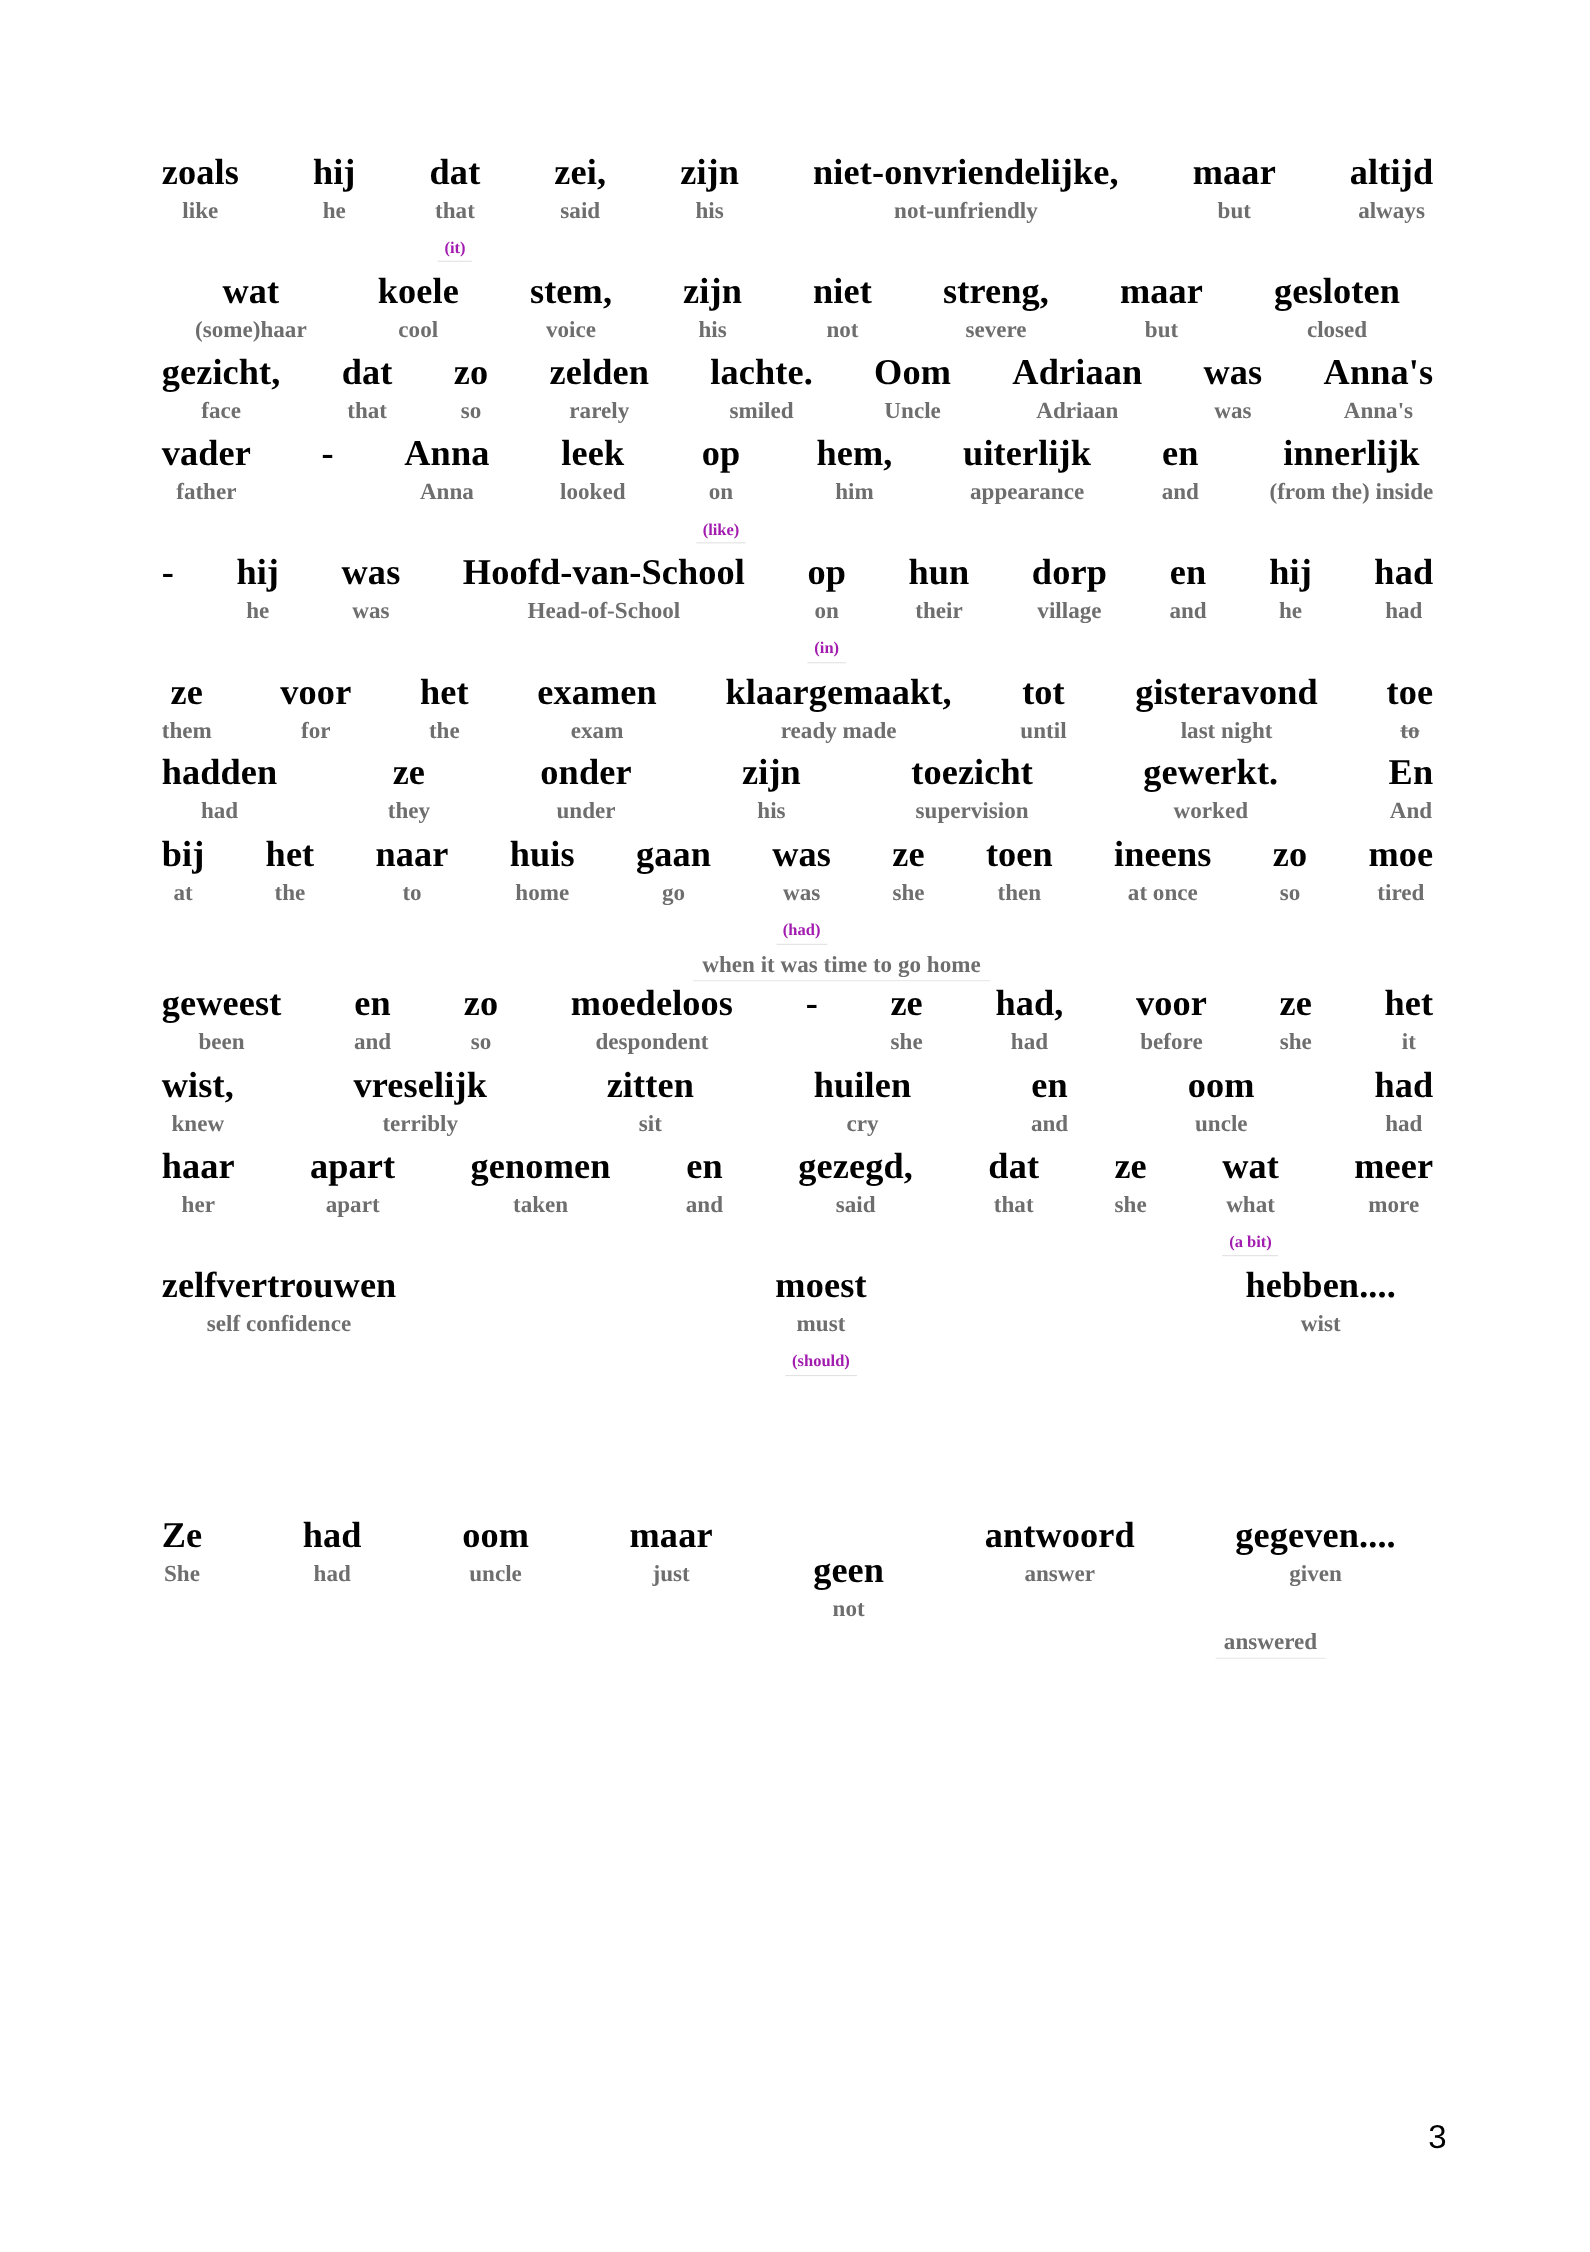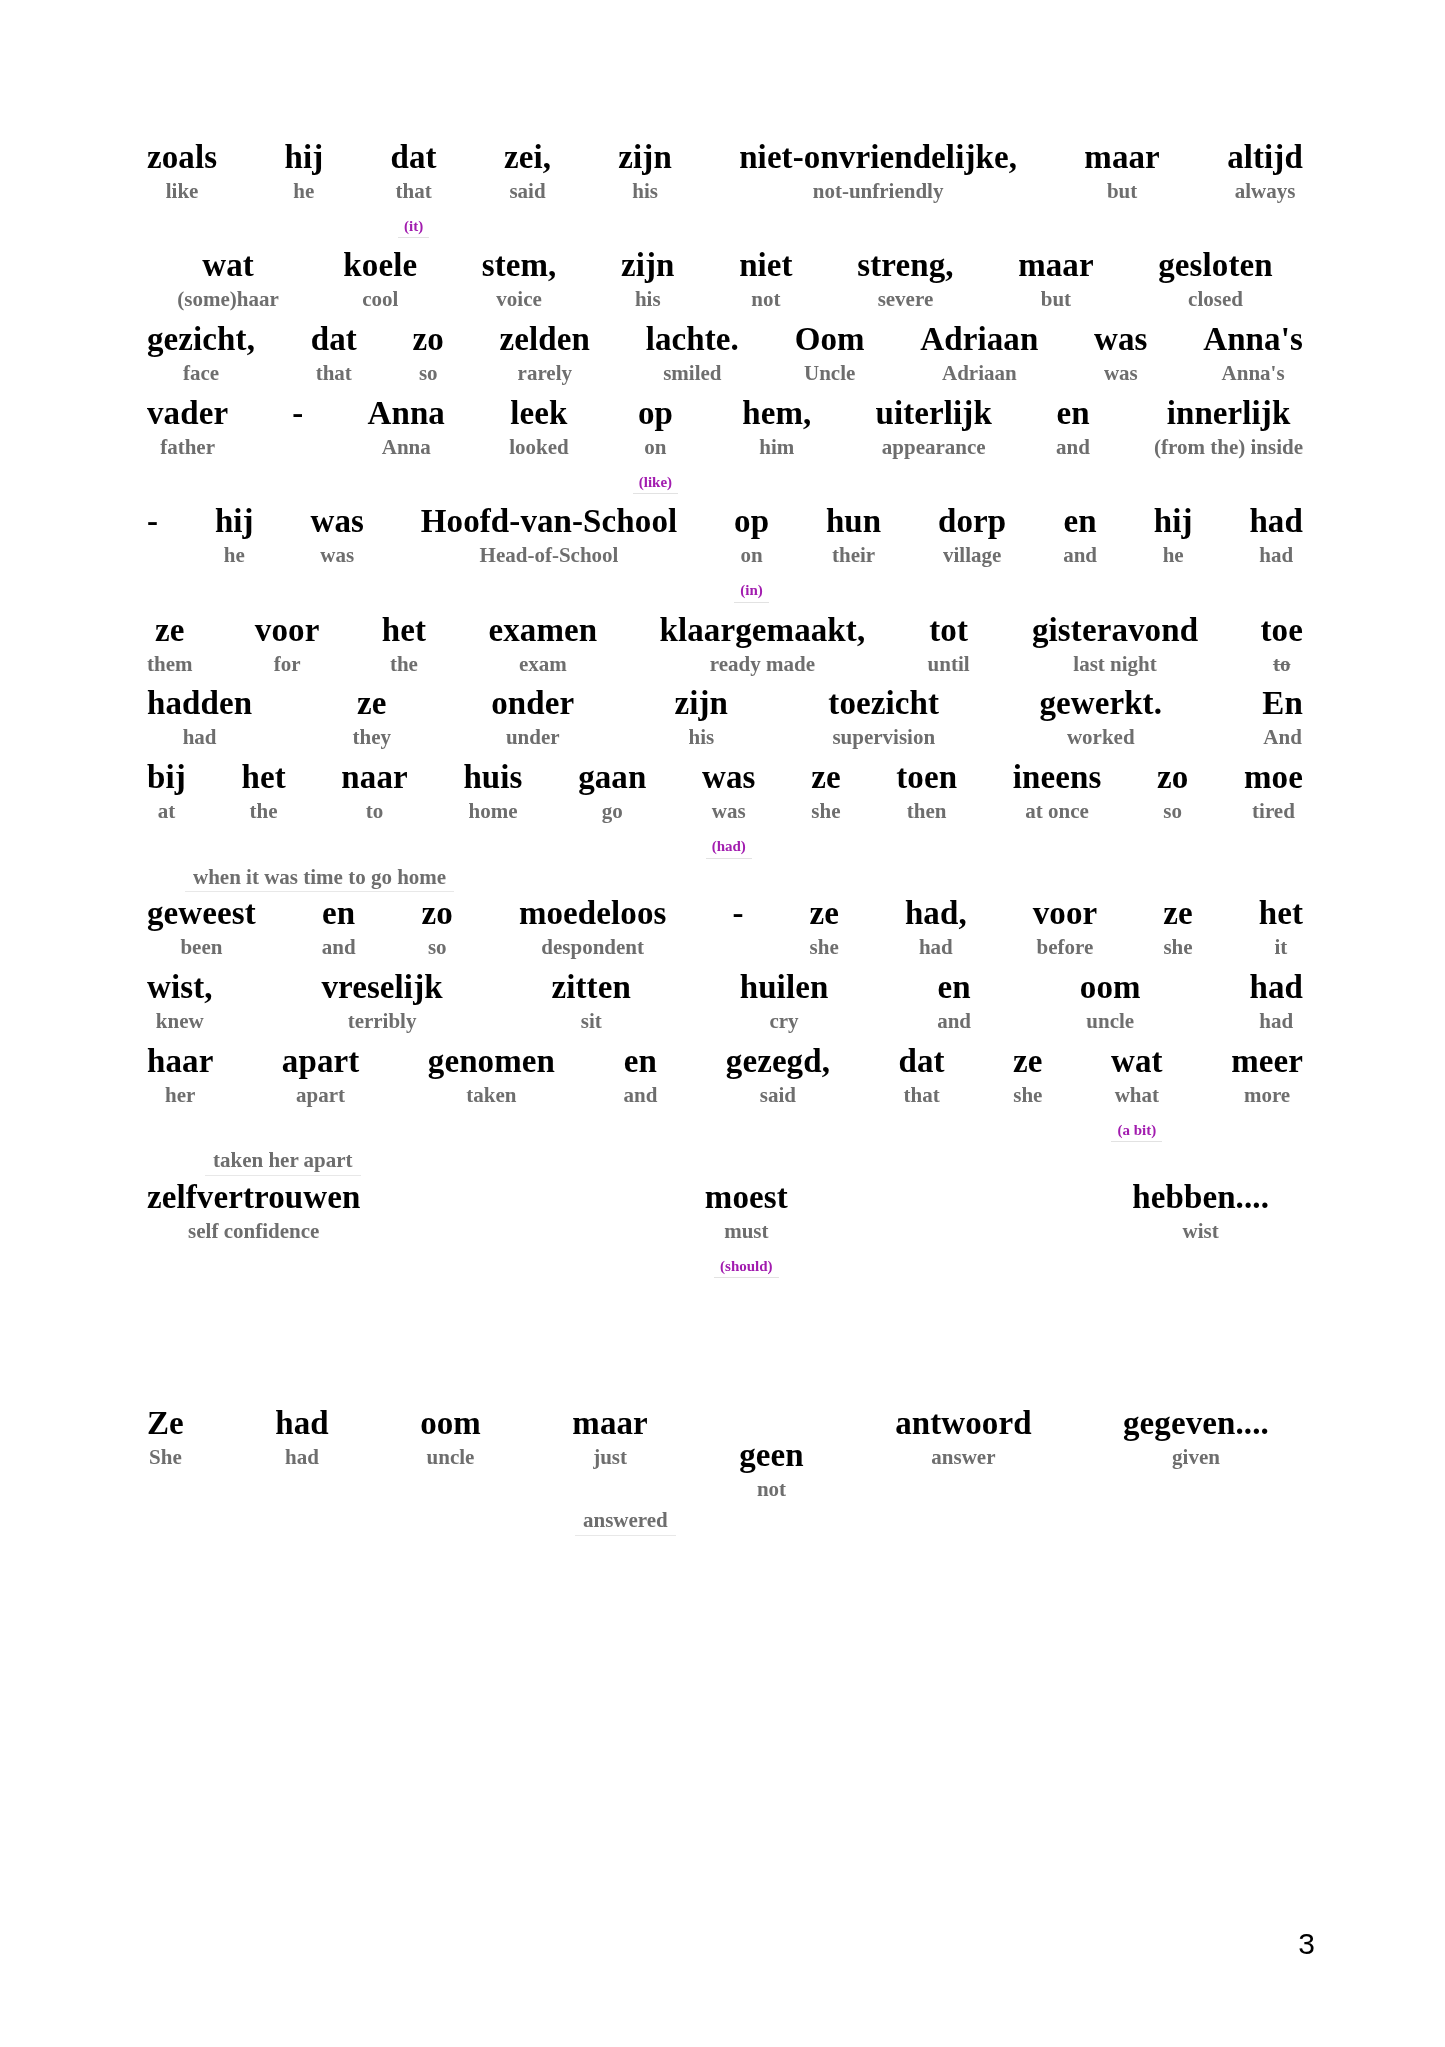--- a/index.html
+++ b/index.html
@@ -81,20 +81,21 @@
     text-decoration: line-through;
     text-decoration-thickness: 1px;
   }
 
   
   .spanrow {
     display: flex;
     width: 100%;
     margin-top: -4px;
     margin-bottom: 4px;
+    justify-content: center;
   }
   .spangl {
     font-size: 21px;
     line-height: 1.18;
     color: #6e6e6e;
     white-space: nowrap;
     border-bottom: 1px solid #e8e8e8;
     padding: 0 8px 2px 8px;
   }
   .big-gap  { height: 118px; }
@@ -518,23 +519,20 @@
         <div class="w">
           <div class="src">wat</div>
           <div class="gl">what</div>
           <div class="gl2">(a bit)</div>
         </div>
         <div class="w">
           <div class="src">meer</div>
           <div class="gl">more</div>
         </div>
       </div>
-      <div class="spanrow" style="padding-left: 60px;">
-        <div class="spangl">taken her apart</div>
-      </div>
       <div class="line left">
         <div class="w" style="margin-right: 34px;">
           <div class="src">zelfvertrouwen</div>
           <div class="gl">self confidence</div>
         </div>
         <div class="w" style="margin-right: 34px;">
           <div class="src">moest</div>
           <div class="gl">must</div>
           <div class="gl2">(should)</div>
         </div>

